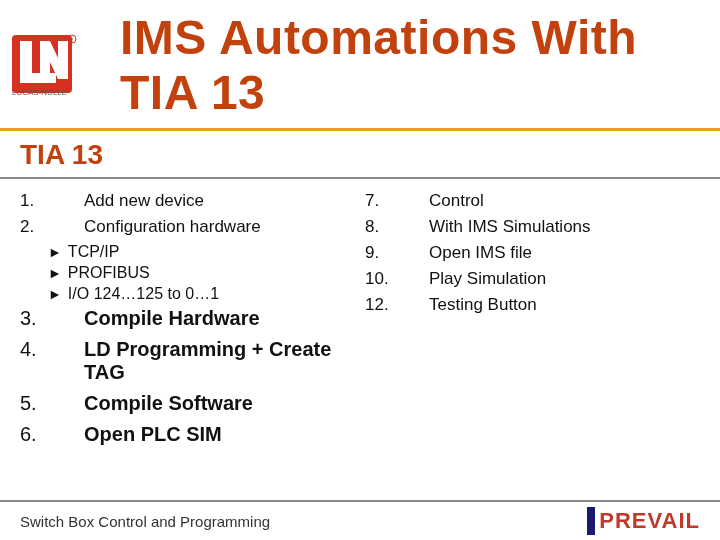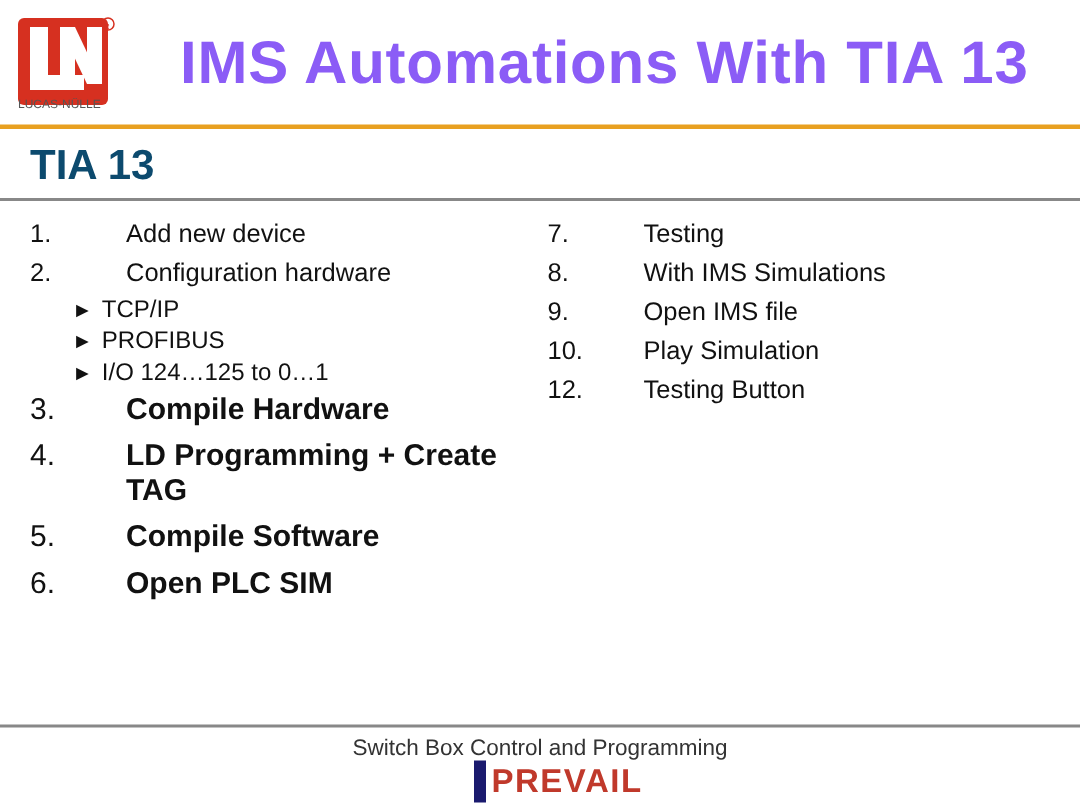--- a/index.html
+++ b/index.html
@@ -34,31 +34,31 @@
       flex-shrink: 0;
       margin-right: 20px;
     }
 
     .logo-svg {
       width: 90px;
       height: 65px;
     }
 
     .header-title {
-      font-size: 40px;
-      font-weight: bold;
-      color: #8b5cf6;
+      font-size: 48px;
+      font-weight: bold;
+      color: #c2410c;
       letter-spacing: 0.5px;
     }
 
     
     .section-title {
       font-size: 28px;
       font-weight: bold;
-      color: #0c4a6e;
+      color: #c2410c;
       padding: 8px 20px 6px 20px;
       border-bottom: 2px solid #888;
     }
 
     
     .content {
       display: flex;
       padding: 12px 20px 10px 20px;
       gap: 10px;
     }
@@ -123,21 +123,20 @@
       position: absolute;
       bottom: 0;
       left: 0;
       right: 0;
       display: flex;
       justify-content: space-between;
       align-items: center;
       border-top: 2px solid #888;
       padding: 5px 20px;
       background: #fff;
-      flex-direction: column;
     }
 
     .footer-text {
       font-size: 15px;
       color: #333;
     }
 
     .prevail-logo {
       display: flex;
       align-items: center;
@@ -232,21 +231,21 @@
 
       <div class="list-item item-large">
         <span class="list-num">6.</span>
         <span class="list-text">Open PLC SIM</span>
       </div>
     </div>
 
     <div class="right-col">
       <div class="list-item">
         <span class="list-num">7.</span>
-        <span class="list-text">Testing</span>
+        <span class="list-text">Control</span>
       </div>
       <div class="list-item">
         <span class="list-num">8.</span>
         <span class="list-text">With IMS Simulations</span>
       </div>
       <div class="list-item">
         <span class="list-num">9.</span>
         <span class="list-text">Open IMS file</span>
       </div>
       <div class="list-item">

